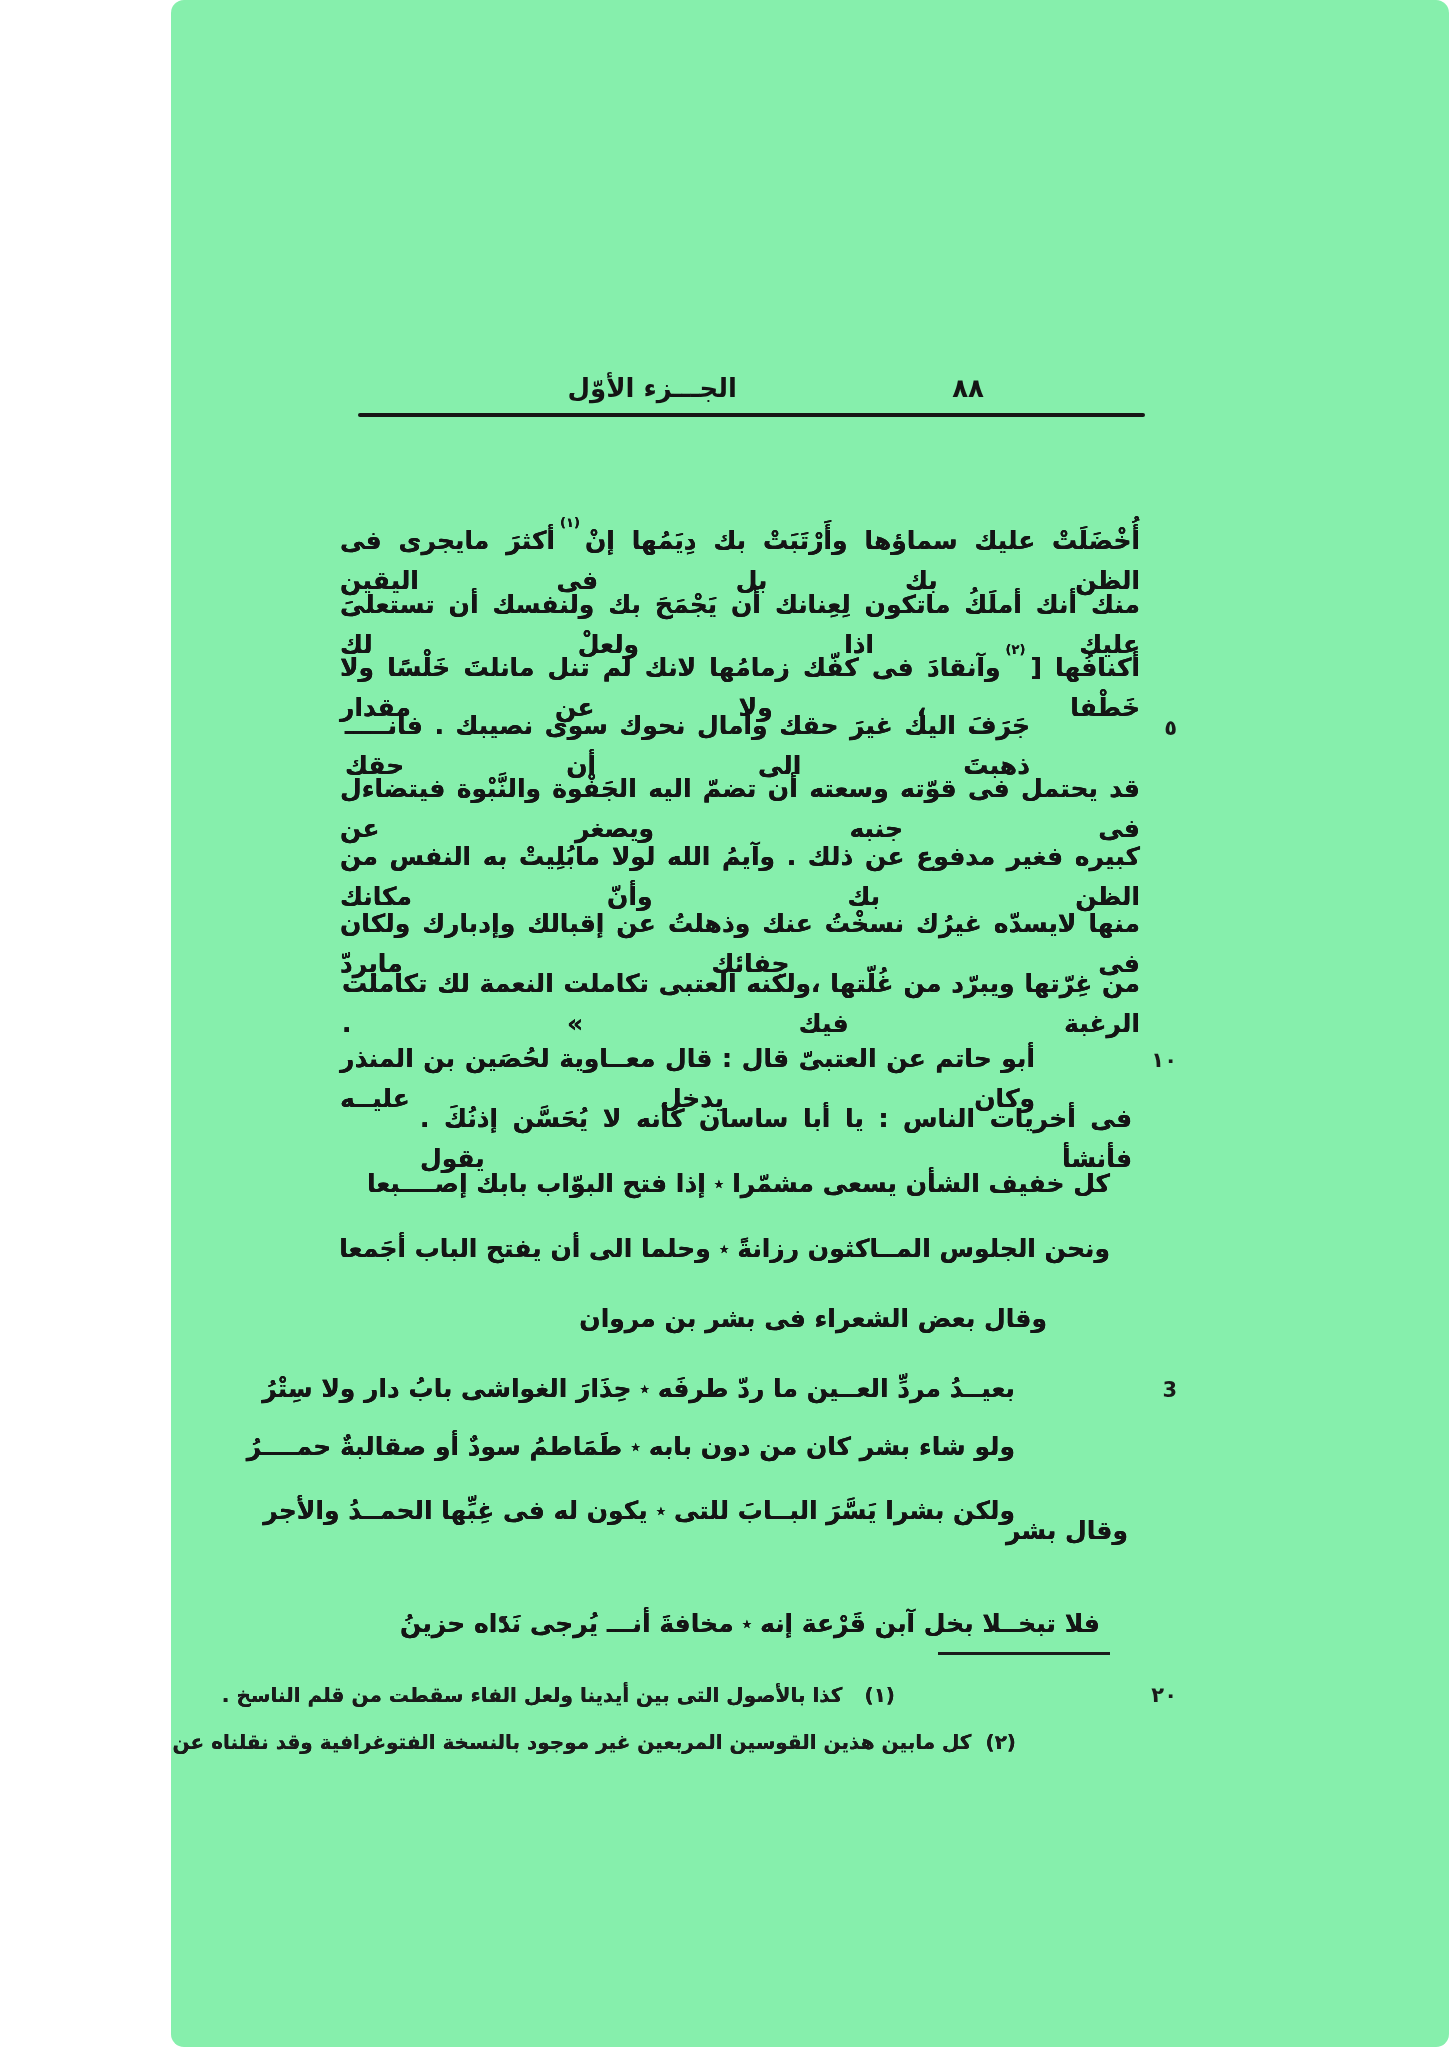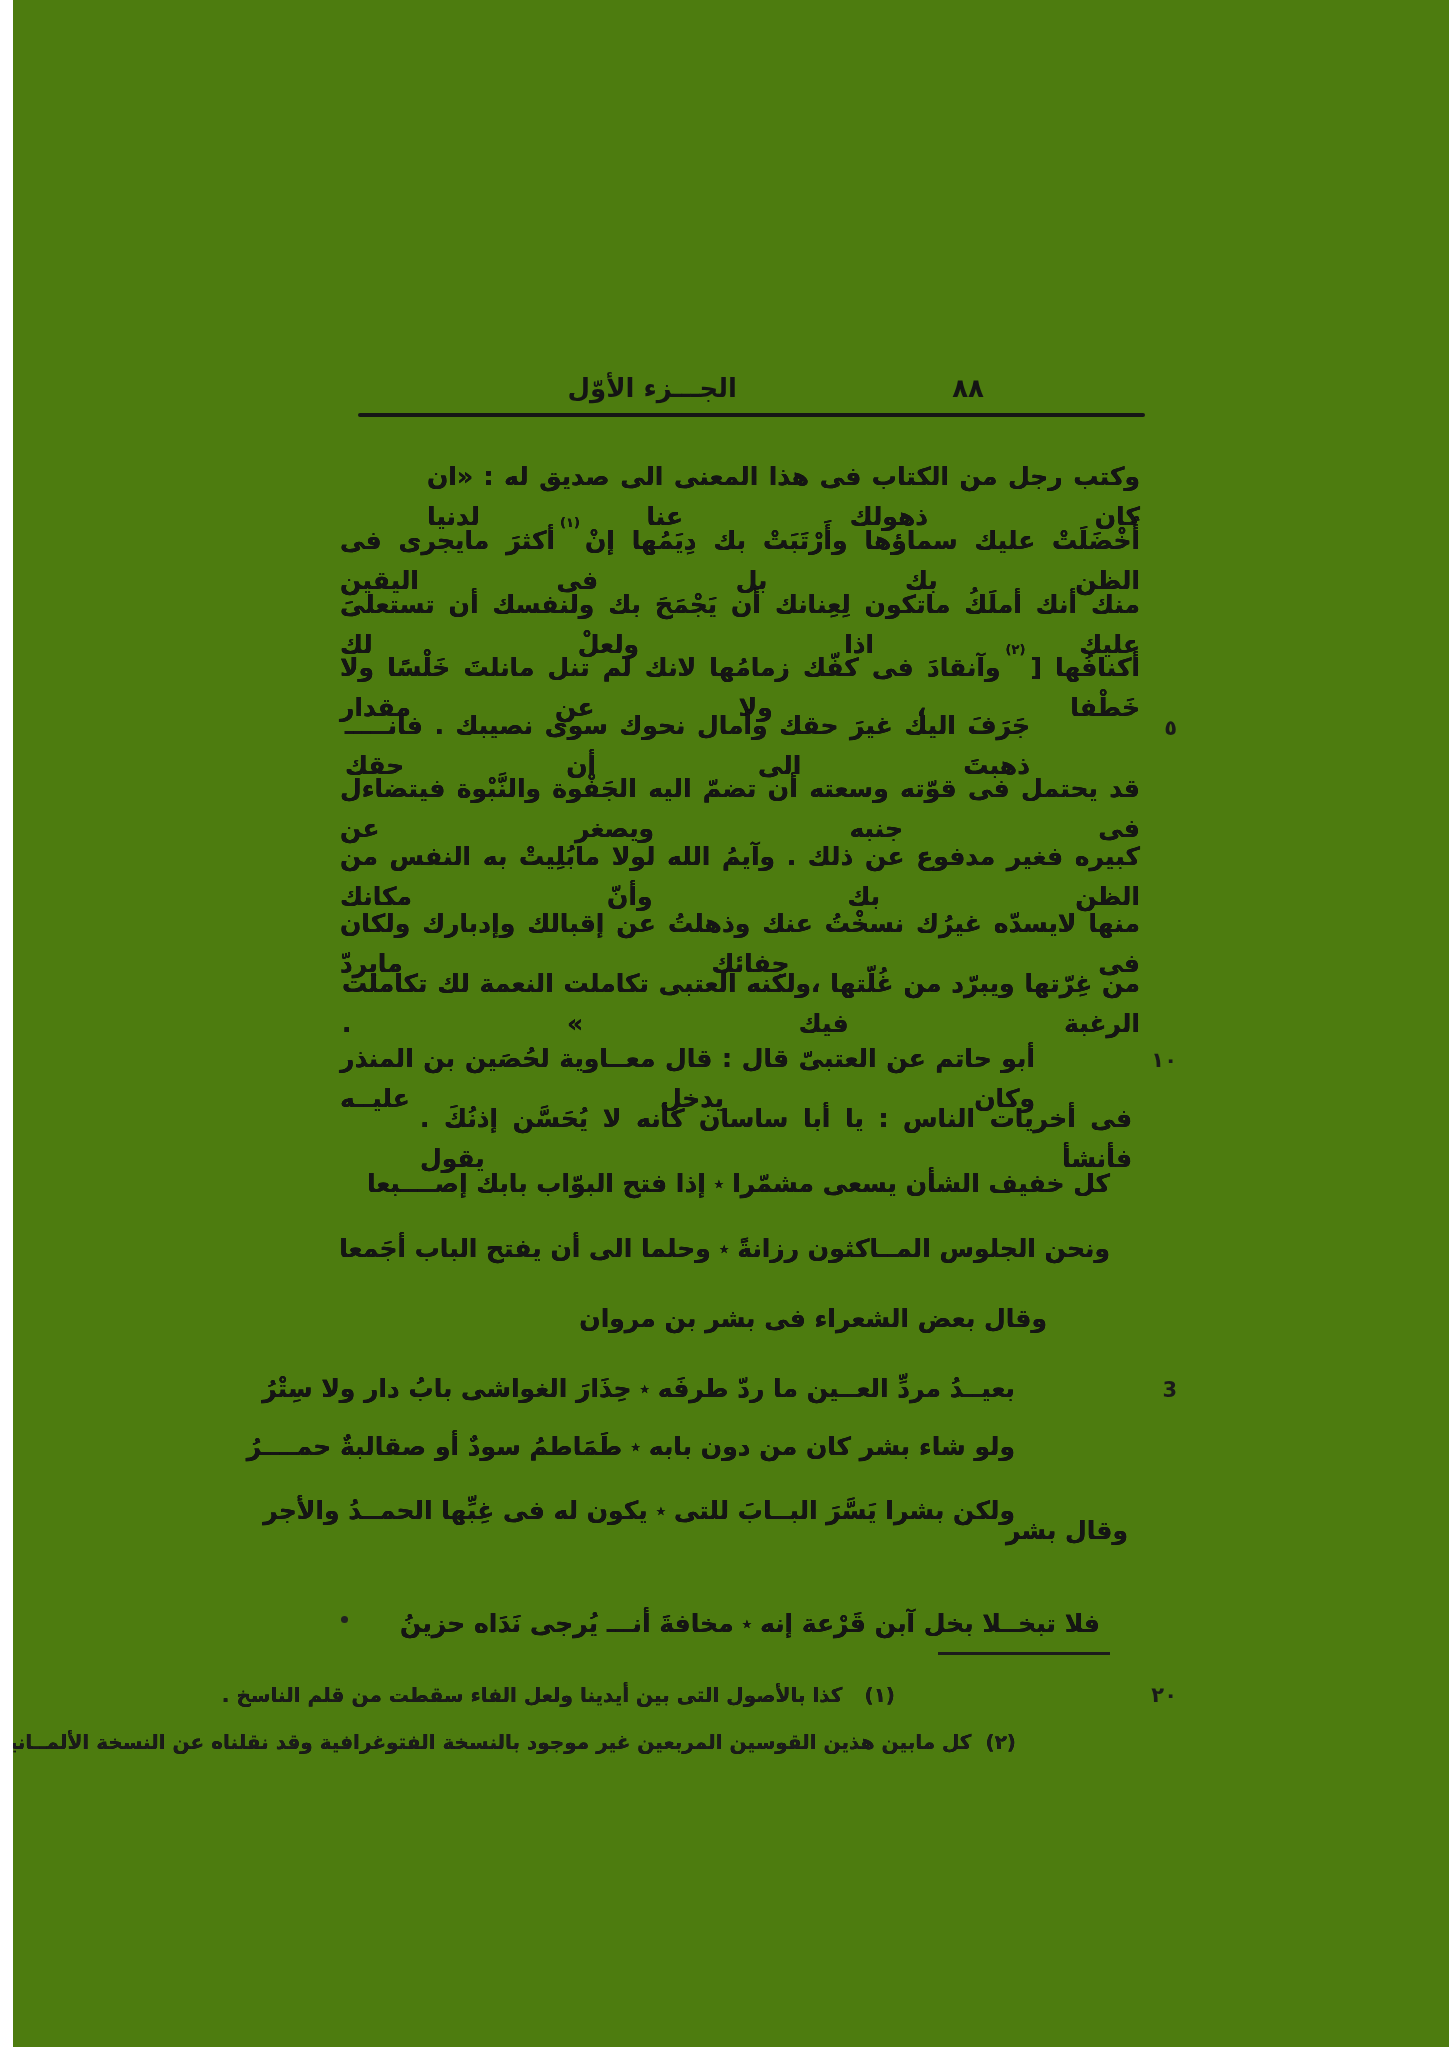--- a/index.html
+++ b/index.html
@@ -1,19 +1,20 @@
 <!DOCTYPE html>
 <html lang="ar" dir="rtl"><head>
 <meta charset="utf-8">
 <style>
   html,body{margin:0;padding:0;background:#ffffff;}
   .page{
-    position:relative;width:1436px;height:2047px;background:#4d7c0f;
+    position:relative;width:1278px;height:2047px;background:#86efac;
     font-family:"DejaVu Sans",sans-serif;color:#141414;overflow:hidden;
     direction:rtl;
+    border-radius:13px;
   }
   .abs{position:absolute;}
   .hdr{font-size:26px;font-weight:700;line-height:40px;white-space:nowrap;}
   .rule{position:absolute;height:4px;background:#161616;border-radius:2px;}
   .fnrule{position:absolute;height:3px;background:#1c1c1c;}
   .line{
     position:absolute;direction:rtl;font-weight:700;font-size:25px;
     line-height:40px;color:#151515;text-align:justify;text-align-last:justify;
     text-shadow:0 0 .4px #000;
   }
@@ -43,21 +44,20 @@
 </style>
 </head>
 <body>
 
 <div class="page">
 
   <div class="abs hdr" style="top:368px;right:712px;">الجـــزء الأوّل</div>
   <div class="abs hdr" style="top:368px;right:465px;">٨٨</div>
   <div class="rule" style="top:413px;right:304px;width:787px;"></div>
 
-  <div class="line" style="top:457px;right:309px;width:713px;">وكتب رجل من الكتاب فى هذا المعنى الى صديق له : «ان كان ذهولك عنا لدنيا</div>
 
   <div class="line" style="top:521px;right:309px;width:800px;"><span>أُخْضَلَتْ عليك سماؤها وأَرْتَبَتْ بك دِيَمُها إنْ</span><sup class="fn">(١)</sup><span>أكثرَ مايجرى فى الظن بك بل فى اليقين</span></div>
 
   <div class="line" style="top:585px;right:309px;width:800px;">منك أنك أملَكُ ماتكون لِعِنانك أن يَجْمَحَ بك ولنفسك أن تستعلىَ عليك اذا ولعلْ لك</div>
 
   <div class="line" style="top:648px;right:309px;width:800px;"><span>أكنافُها [</span><sup class="fn">(٢)</sup><span>وآنقادَ فى كفّك زمامُها لانك لم تنل مانلتَ خَلْسًا ولا خَطْفا ، ولا عن مقدار</span></div>
 
   <div class="line" style="top:769px;right:309px;width:800px;">قد يحتمل فى قوّته وسعته أن تضمّ اليه الجَفْوة والنَّبْوة فيتضاءل فى جنبه ويصغر عن</div>
 
   <div class="line" style="top:706px;right:419px;width:685px;">جَرَفَ اليك غيرَ حقك وأمال نحوك سوى نصيبك . فانـــــ ذهبتَ الى أن حقك</div>

